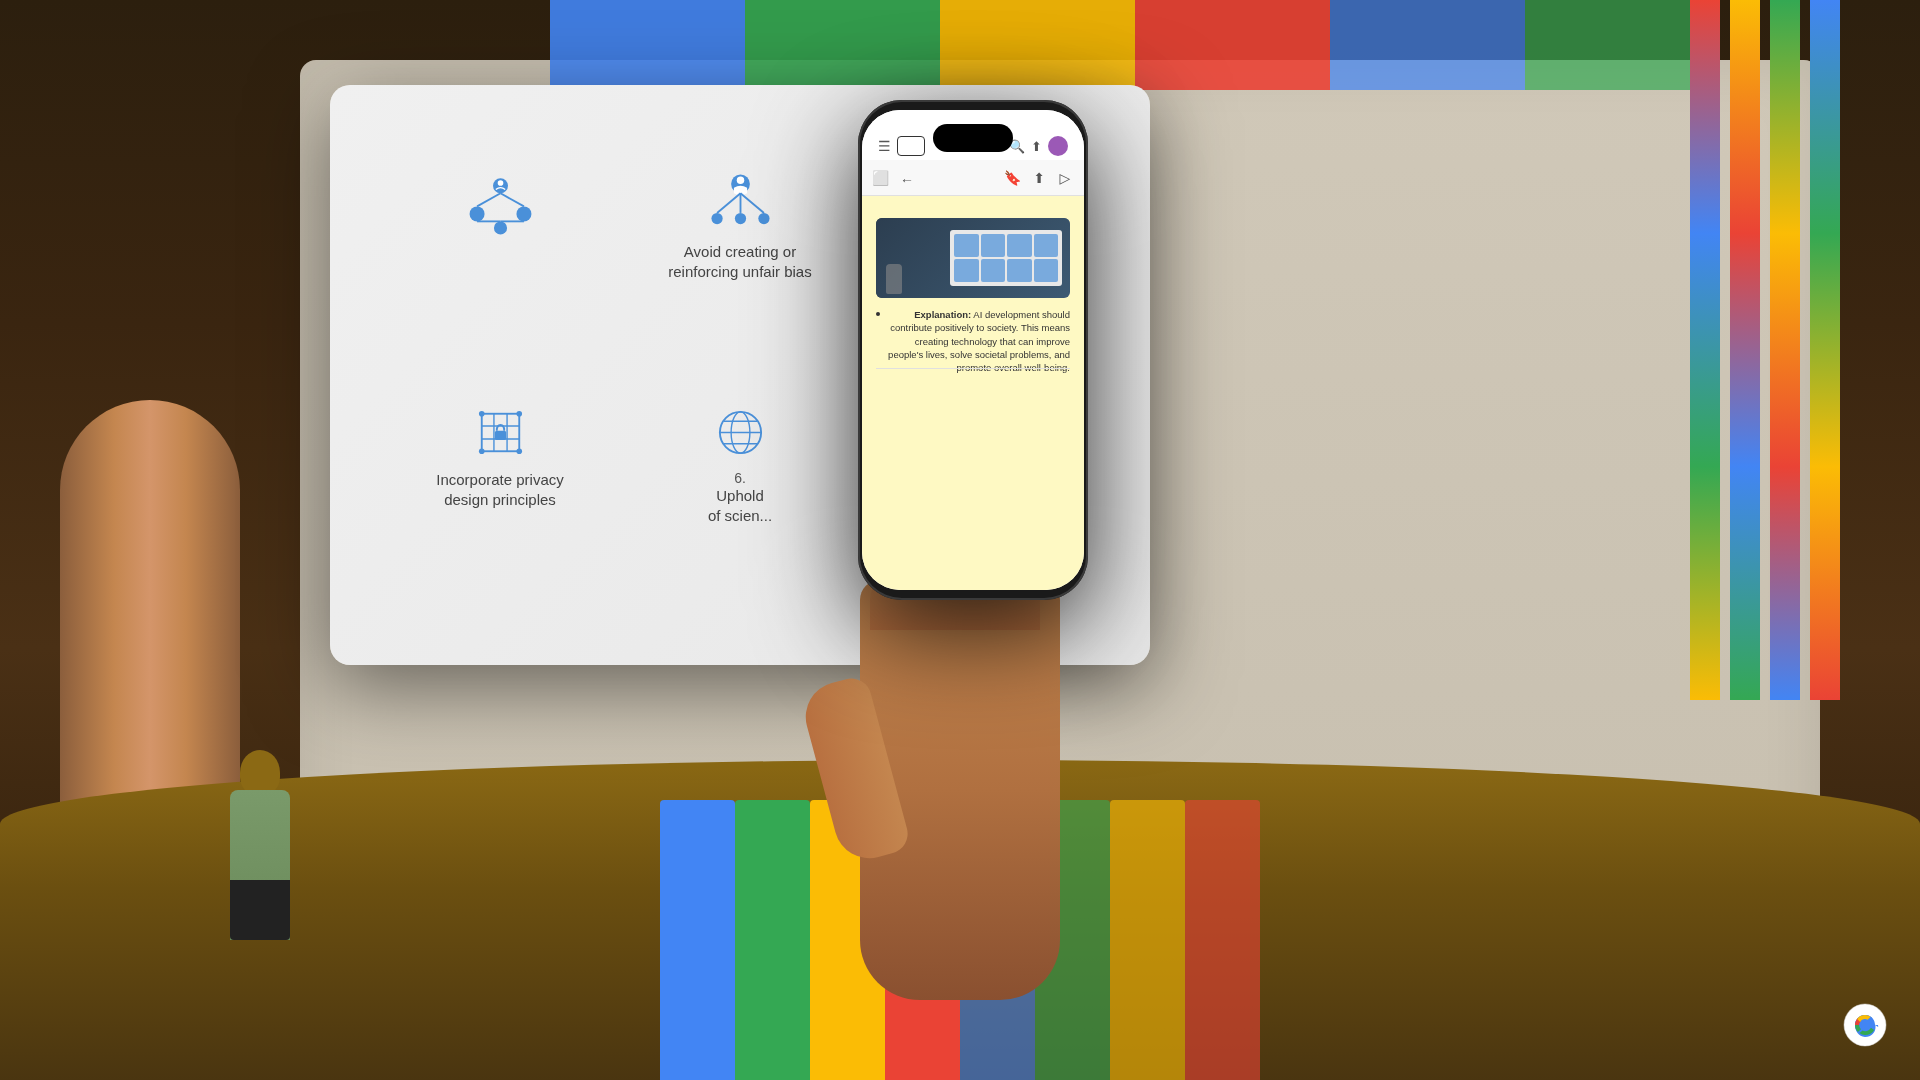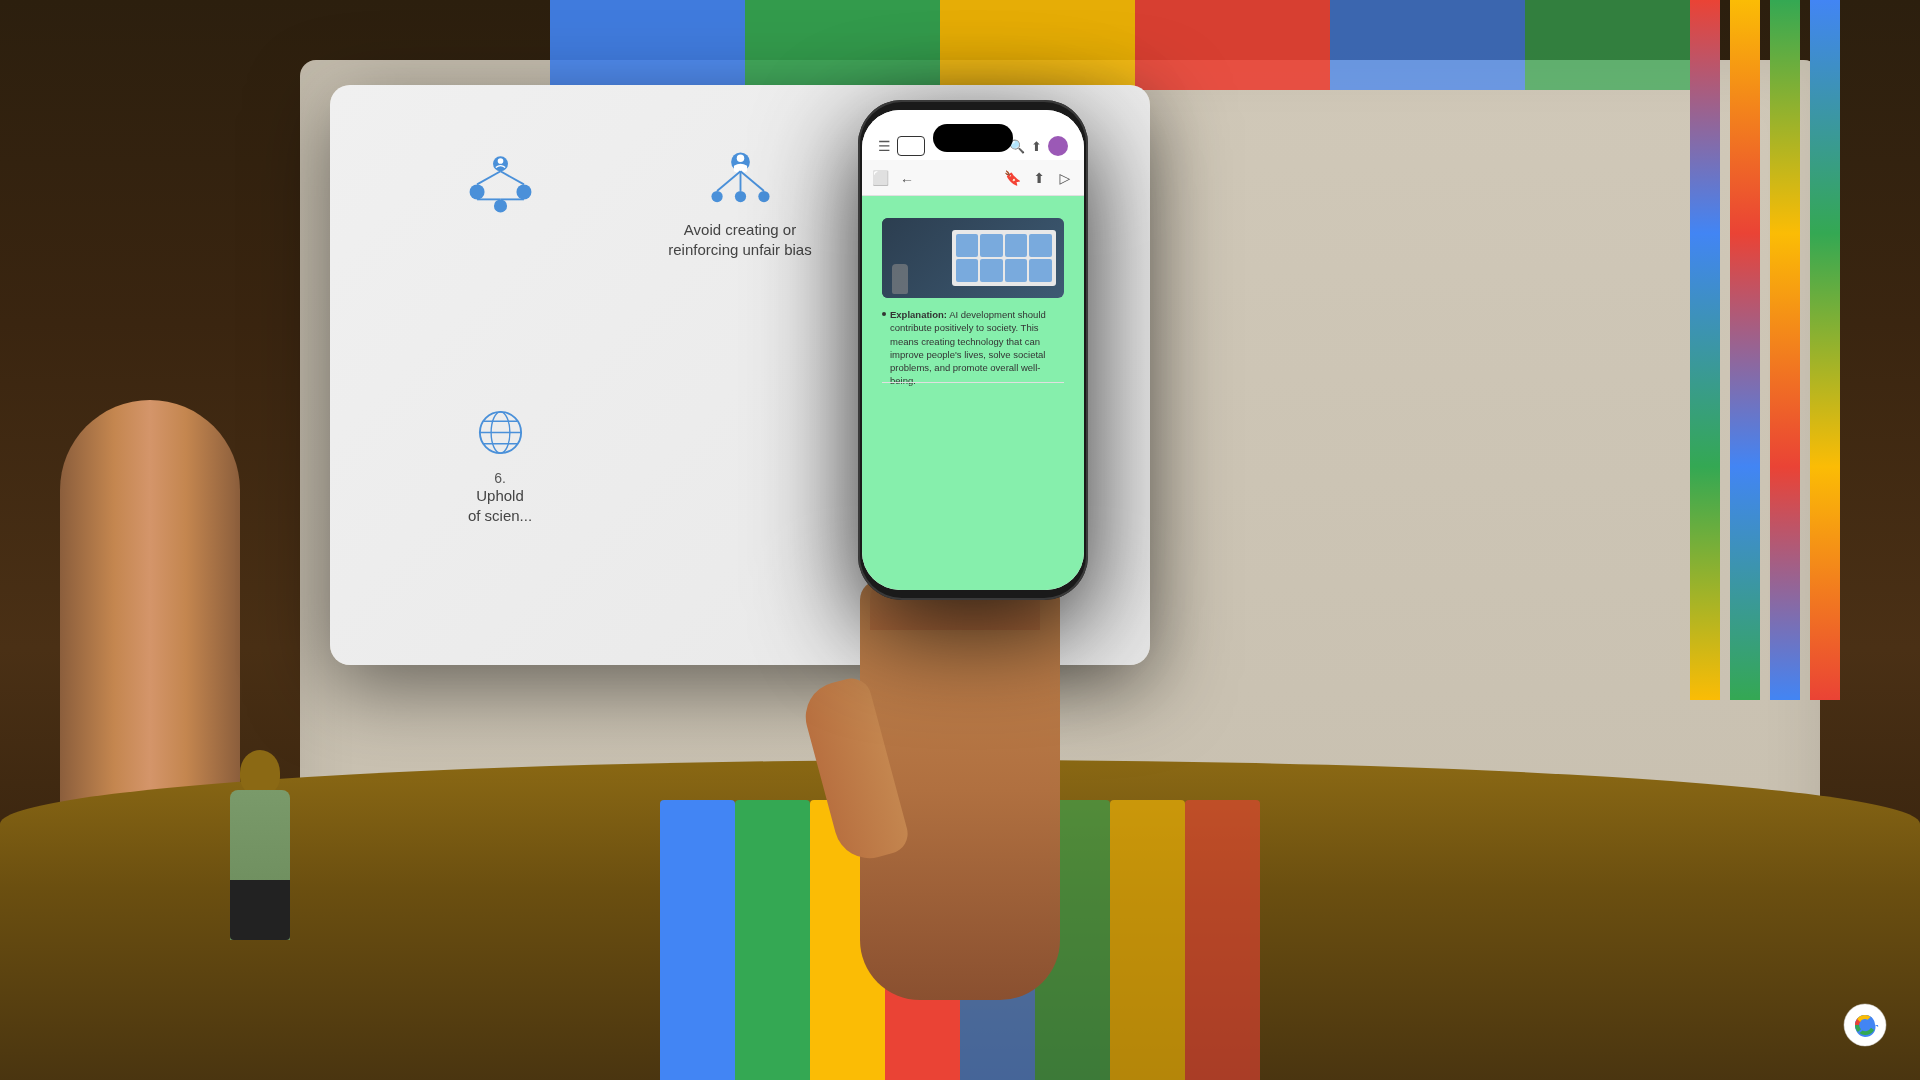--- a/index.html
+++ b/index.html
@@ -110,21 +110,21 @@
 
     
     .slide-container {
       position: absolute;
       top: 85px;
       left: 330px;
       width: 820px;
       height: 580px;
       background: linear-gradient(135deg, #f0f0f0 0%, #e8e8e8 100%);
       border-radius: 20px;
-      padding: 50px 60px;
+      padding: 72px 60px;
       box-shadow: 0 20px 80px rgba(0,0,0,0.5);
     }
 
     .slide-grid {
       display: grid;
       grid-template-columns: 1fr 1fr 1fr;
       grid-template-rows: 1fr 1fr;
       gap: 20px;
       height: 100%;
     }
@@ -270,23 +270,24 @@
       font-size: 14px;
     }
 
     
     .phone-content {
       position: absolute;
       top: 86px;
       left: 0;
       right: 0;
       bottom: 0;
-      background: #86efac;
+      background: #fef9c3;
       overflow: hidden;
-      padding: 12px 20px;
+      padding: 12px 14px;
+      text-align: right;
     }
 
     .phone-doc-title {
       font-size: 14px;
       font-weight: 700;
       color: #1a1a1a;
       line-height: 1.3;
       margin-bottom: 10px;
     }
 
@@ -489,20 +490,40 @@
         <circle cx="60" cy="45" r="6" fill="#4a90d9"></circle>
         <circle cx="40" cy="45" r="6" fill="#4a90d9"></circle>
         <line x1="40" y1="26" x2="20" y2="39" stroke="#4a90d9" stroke-width="2"></line>
         <line x1="40" y1="26" x2="40" y2="39" stroke="#4a90d9" stroke-width="2"></line>
         <line x1="40" y1="26" x2="60" y2="39" stroke="#4a90d9" stroke-width="2"></line>
       </svg>
       <div class="slide-number" style="padding-left:20px;">4.</div>
       <div class="slide-label" style="padding-left:20px; text-align:left;">countable<br>people</div>
     </div>
 
+    <div class="slide-item">
+      <svg class="icon-svg" viewBox="0 0 80 80">
+
+        <rect x="20" y="20" width="40" height="40" fill="none" stroke="#4a90d9" stroke-width="2"></rect>
+        <line x1="33" y1="20" x2="33" y2="60" stroke="#4a90d9" stroke-width="1.5"></line>
+        <line x1="47" y1="20" x2="47" y2="60" stroke="#4a90d9" stroke-width="1.5"></line>
+        <line x1="20" y1="33" x2="60" y2="33" stroke="#4a90d9" stroke-width="1.5"></line>
+        <line x1="20" y1="47" x2="60" y2="47" stroke="#4a90d9" stroke-width="1.5"></line>
+
+        <rect x="34" y="38" width="12" height="10" rx="2" fill="#4a90d9"></rect>
+        <path d="M36 38 Q36 32 40 32 Q44 32 44 38" fill="none" stroke="#4a90d9" stroke-width="2"></path>
+
+        <circle cx="20" cy="20" r="3" fill="#4a90d9"></circle>
+        <circle cx="60" cy="20" r="3" fill="#4a90d9"></circle>
+        <circle cx="20" cy="60" r="3" fill="#4a90d9"></circle>
+        <circle cx="60" cy="60" r="3" fill="#4a90d9"></circle>
+      </svg>
+      <div class="slide-number"></div>
+      <div class="slide-label">Incorporate privacy<br>design principles</div>
+    </div>
 
     <div class="slide-item" style="overflow:hidden; align-items:center;">
       <svg class="icon-svg" viewBox="0 0 80 80">
         <circle cx="40" cy="40" r="22" fill="none" stroke="#4a90d9" stroke-width="2"></circle>
         <ellipse cx="40" cy="40" rx="10" ry="22" fill="none" stroke="#4a90d9" stroke-width="1.5"></ellipse>
         <line x1="18" y1="40" x2="62" y2="40" stroke="#4a90d9" stroke-width="1.5"></line>
         <line x1="22" y1="28" x2="58" y2="28" stroke="#4a90d9" stroke-width="1.5"></line>
         <line x1="22" y1="52" x2="58" y2="52" stroke="#4a90d9" stroke-width="1.5"></line>
       </svg>
       <div class="slide-number">6.</div>

